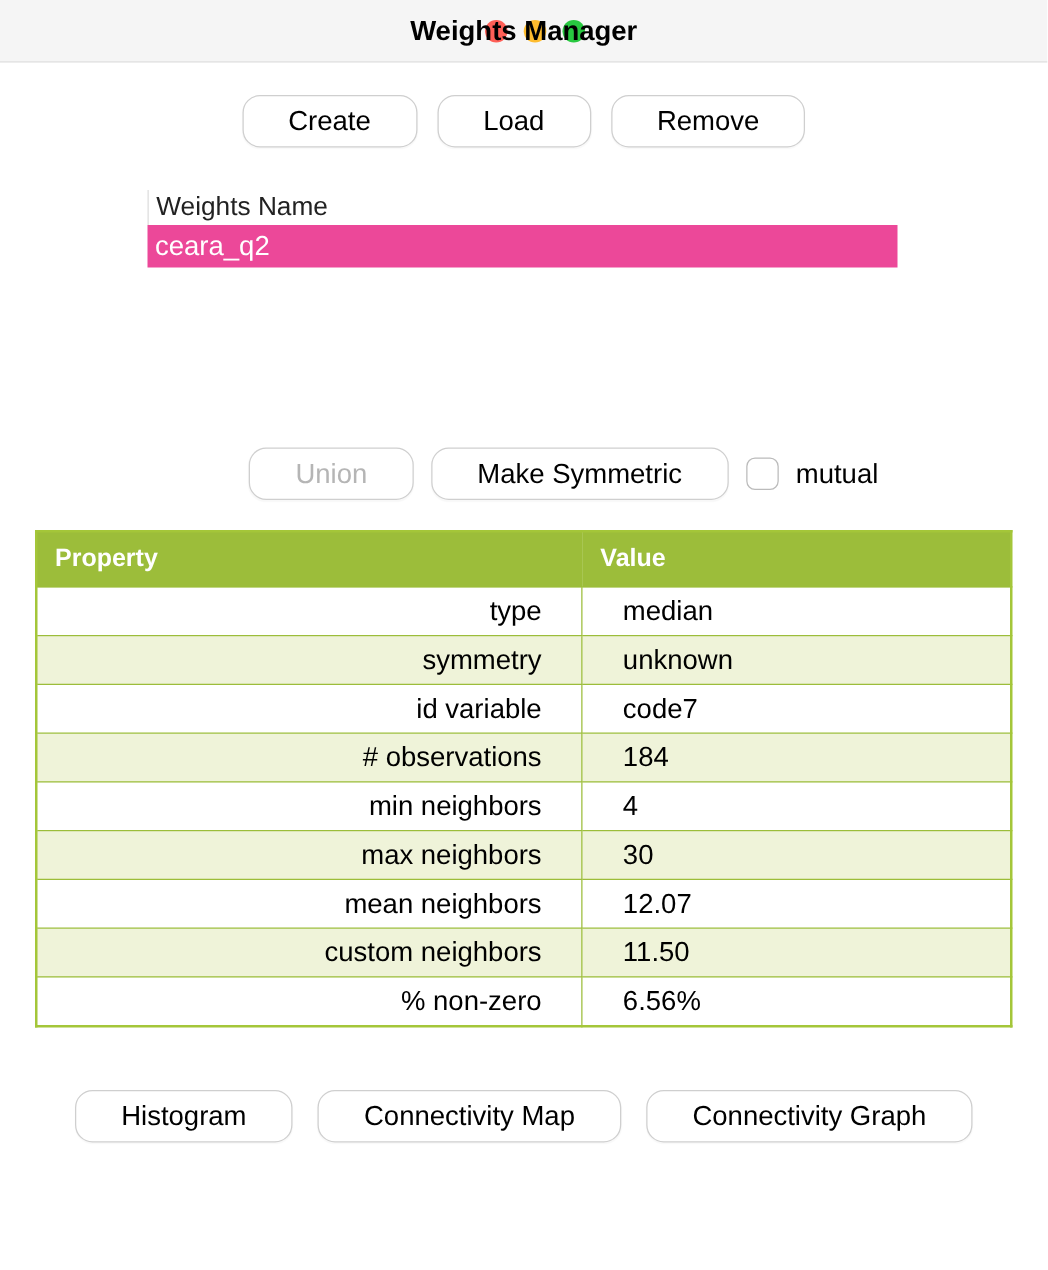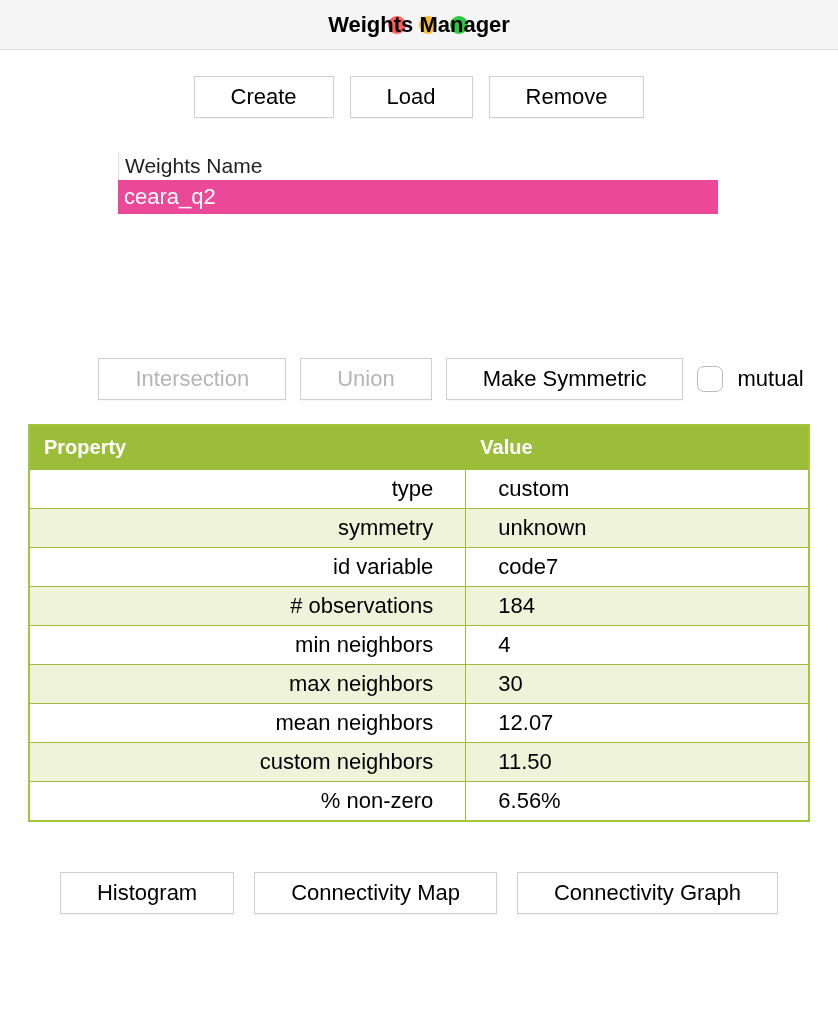--- a/index.html
+++ b/index.html
@@ -49,21 +49,21 @@
     }
     .top-buttons {
       display: flex;
       justify-content: center;
       gap: 16px;
       padding: 26px 0 34px 0;
     }
     .btn {
       background: #ffffff;
       border: 1px solid #cfcfcf;
-      border-radius: 0;
+      border-radius: 14px;
       padding: 7px 36px;
       font-size: 22px;
       color: #000;
       cursor: pointer;
       box-shadow: 0 1px 1px rgba(0,0,0,0.03);
     }
     .btn.disabled {
       color: #b5b5b5;
       cursor: default;
     }
@@ -162,38 +162,37 @@
   <button class="btn">Load</button>
   <button class="btn">Remove</button>
 </div>
 
 <div class="weights-list">
   <div class="weights-header">Weights Name</div>
   <div class="weights-row">ceara_q2</div>
 </div>
 
 <div class="ops-row">
-  <button class="btn disabled">Intersection</button>
   <button class="btn disabled">Union</button>
   <button class="btn">Make Symmetric</button>
   <span class="checkbox"></span>
   <span class="mutual-label">mutual</span>
 </div>
 
 <table class="property-table">
   <thead>
     <tr>
       <th>Property</th>
       <th>Value</th>
     </tr>
   </thead>
   <tbody id="property-tbody">
   <tr>
         <td class="prop-name">type</td>
-        <td class="prop-value">custom</td>
+        <td class="prop-value">median</td>
       </tr>
       <tr>
         <td class="prop-name">symmetry</td>
         <td class="prop-value">unknown</td>
       </tr>
       <tr>
         <td class="prop-name">id variable</td>
         <td class="prop-value">code7</td>
       </tr>
       <tr>

